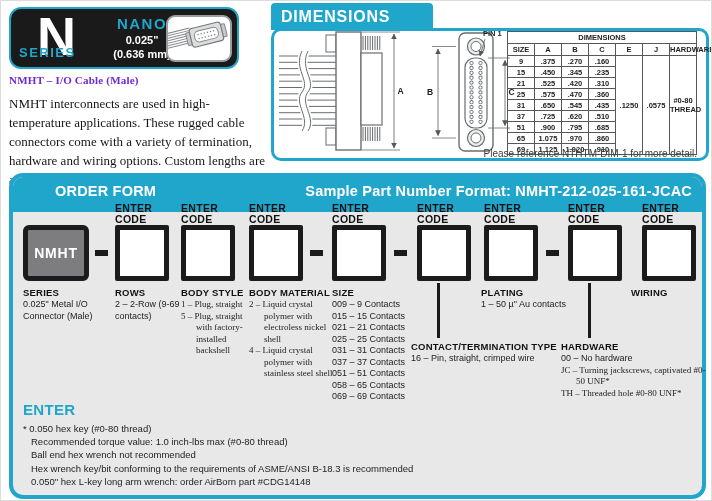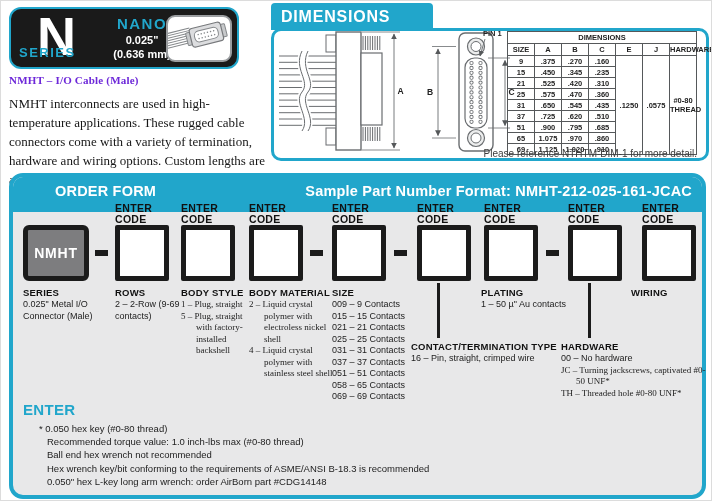--- a/index.html
+++ b/index.html
@@ -59,21 +59,21 @@
   .vline{top:282px;width:3px;height:55px;background:#1b1b1b;z-index:5;}
 
   .col{z-index:5;}
   .col-h{font-size:9.5px;font-weight:bold;color:#111;letter-spacing:0.2px;white-space:nowrap;margin-bottom:1px;}
   .opts div{font-size:9px;line-height:11.5px;color:#222;}
   .opts div.hang{padding-left:15px;text-indent:-15px;font-family:Liberation Serif, serif;}
 
   
   .notes-title{left:22px;top:400px;font-size:15px;font-weight:bold;color:#21A6CB;letter-spacing:0.3px;z-index:5;}
   .notes-lines{left:22px;top:421px;width:600px;z-index:5;}
-  .notes-lines div{font-size:9.5px;line-height:13.2px;color:#222;padding-left:8px;margin-left:16px;}
+  .notes-lines div{font-size:9.5px;line-height:13.2px;color:#222;padding-left:8px;}
   .notes-lines div:first-child{padding-left:0;}
 
   svg text{font-family:"Liberation Sans",sans-serif;}
 </style>
 </head>
 <body>
 
 <div class="page">
 
   <div class="abs badge">

